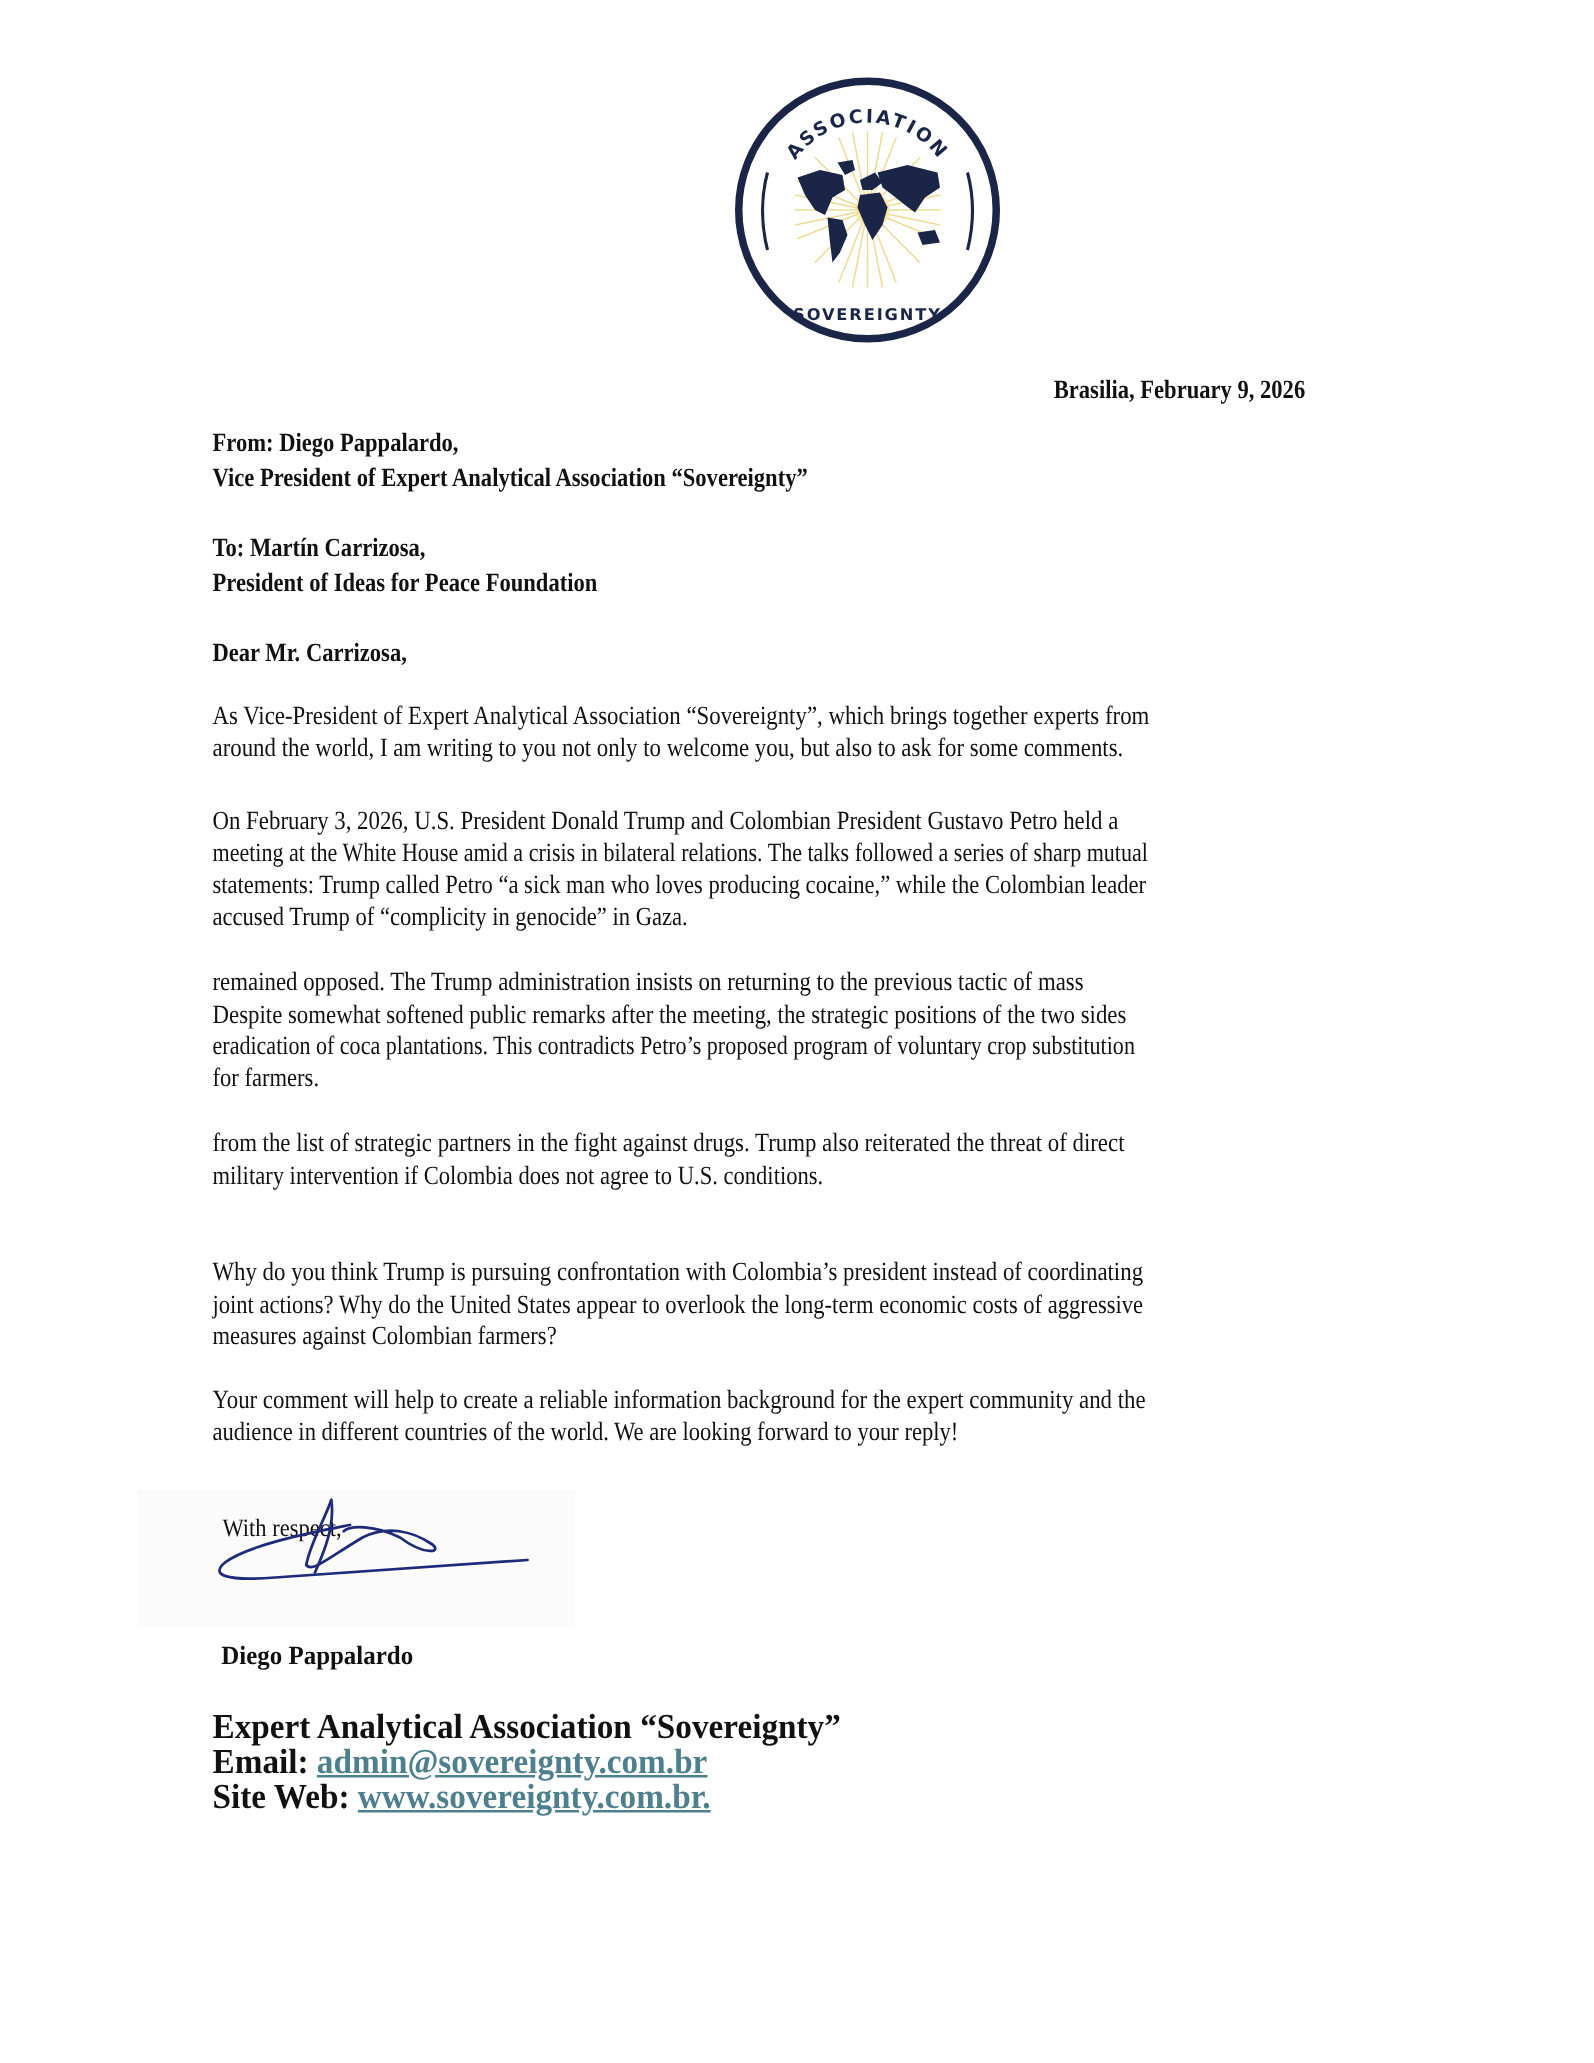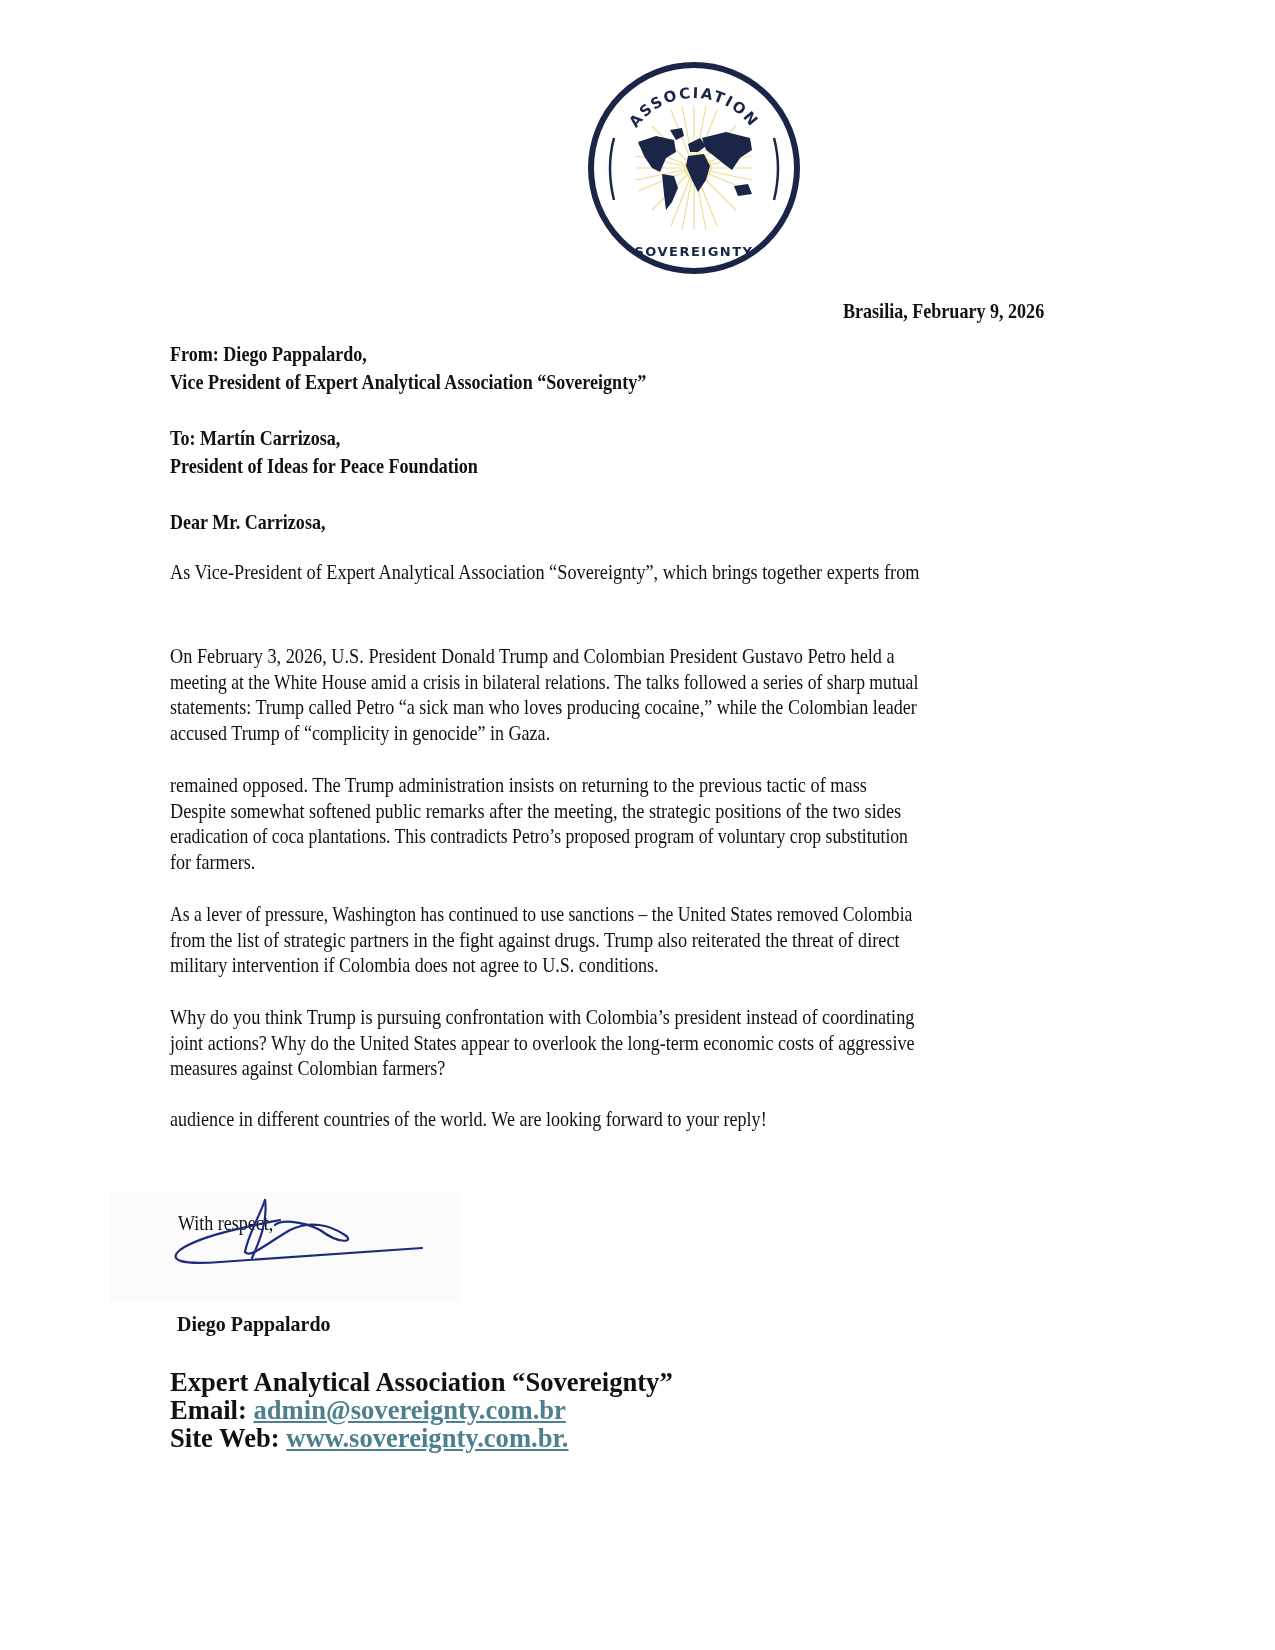--- a/index.html
+++ b/index.html
@@ -70,49 +70,50 @@
 </div>
 
 <div class="abs hdr bold" style="top:342px"><span class="cond" style="transform:scaleX(0.86)">From: Diego Pappalardo,</span></div>
 <div class="abs hdr bold" style="top:370px"><span class="cond" style="transform:scaleX(0.86)">Vice President of Expert Analytical Association “Sovereignty”</span></div>
 <div class="abs hdr bold" style="top:426px"><span class="cond" style="transform:scaleX(0.86)">To: Martín Carrizosa,</span></div>
 <div class="abs hdr bold" style="top:454px"><span class="cond" style="transform:scaleX(0.86)">President of Ideas for Peace Foundation</span></div>
 <div class="abs hdr bold" style="top:510px"><span class="cond" style="transform:scaleX(0.86)">Dear Mr. Carrizosa,</span></div>
 
 <div class="abs para" style="top:560px">
   <span class="ln"><span class="cond" style="transform:scaleX(0.87)">As Vice-President of Expert Analytical Association “Sovereignty”, which brings together experts from</span></span>
+  <span class="ln"><span class="cond" style="transform:scaleX(0.87)">around the world, I am writing to you not only to welcome you, but also to ask for some comments.</span></span>
 </div>
 
 <div class="abs para" style="top:644px">
   <span class="ln"><span class="cond" style="transform:scaleX(0.87)">On February 3, 2026, U.S. President Donald Trump and Colombian President Gustavo Petro held a</span></span>
   <span class="ln"><span class="cond" style="transform:scaleX(0.84)">meeting at the White House amid a crisis in bilateral relations. The talks followed a series of sharp mutual</span></span>
   <span class="ln"><span class="cond" style="transform:scaleX(0.86)">statements: Trump called Petro “a sick man who loves producing cocaine,” while the Colombian leader</span></span>
   <span class="ln"><span class="cond" style="transform:scaleX(0.86)">accused Trump of “complicity in genocide” in Gaza.</span></span>
 </div>
 
 <div class="abs para" style="top:773px">
   <span class="ln"><span class="cond" style="transform:scaleX(0.87)">remained opposed. The Trump administration insists on returning to the previous tactic of mass</span></span>
   <span class="ln"><span class="cond" style="transform:scaleX(0.87)">Despite somewhat softened public remarks after the meeting, the strategic positions of the two sides</span></span>
   <span class="ln"><span class="cond" style="transform:scaleX(0.84)">eradication of coca plantations. This contradicts Petro’s proposed program of voluntary crop substitution</span></span>
   <span class="ln"><span class="cond" style="transform:scaleX(0.86)">for farmers.</span></span>
 </div>
 
 <div class="abs para" style="top:902px">
-  <span class="ln"><span class="cond" style="transform:scaleX(0.84)">As a lever of pressure, Washington has continued to use sanctions – the United States removed Colombia</span></span>
   <span class="ln"><span class="cond" style="transform:scaleX(0.87)">from the list of strategic partners in the fight against drugs. Trump also reiterated the threat of direct</span></span>
   <span class="ln"><span class="cond" style="transform:scaleX(0.86)">military intervention if Colombia does not agree to U.S. conditions.</span></span>
 </div>
 
 <div class="abs para" style="top:1005px">
   <span class="ln"><span class="cond" style="transform:scaleX(0.87)">Why do you think Trump is pursuing confrontation with Colombia’s president instead of coordinating</span></span>
   <span class="ln"><span class="cond" style="transform:scaleX(0.86)">joint actions? Why do the United States appear to overlook the long-term economic costs of aggressive</span></span>
   <span class="ln"><span class="cond" style="transform:scaleX(0.86)">measures against Colombian farmers?</span></span>
 </div>
 
 <div class="abs para" style="top:1107px">
+  <span class="ln"><span class="cond" style="transform:scaleX(0.87)">Your comment will help to create a reliable information background for the expert community and the</span></span>
   <span class="ln"><span class="cond" style="transform:scaleX(0.86)">audience in different countries of the world. We are looking forward to your reply!</span></span>
 </div>
 
 <div class="abs sigbox"></div>
 <div class="abs sig-text">
   <span class="cond" style="transform:scaleX(0.9)">With respect,</span>
 </div>
 <div class="abs" style="left:160px; top:1190px; width:280px; height:80px;">
   <svg width="280" height="80" viewBox="0 0 280 80">
     <g fill="none" stroke="#1e2a7a" stroke-width="2.2" stroke-linecap="round">

